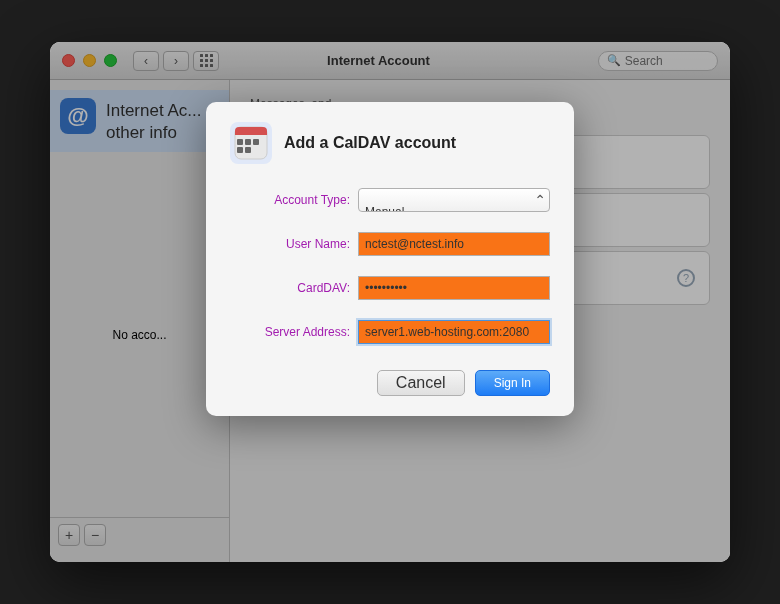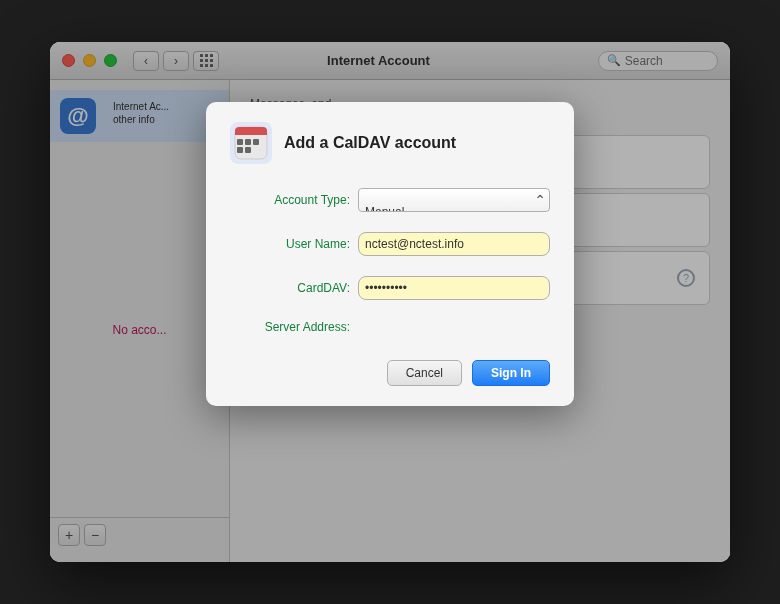--- a/index.html
+++ b/index.html
@@ -152,38 +152,37 @@
       background: #4a90d9;
       display: flex;
       align-items: center;
       justify-content: center;
       font-size: 20px;
       color: white;
       flex-shrink: 0;
     }
 
     .sidebar-text {
-      font-size: 10px;
+      font-size: 17px;
       color: #333;
       line-height: 1.3;
       padding-top: 2px;
-      margin-left: 7px;
     }
 
     .sidebar-empty {
       flex: 1;
       display: flex;
       flex-direction: column;
       align-items: center;
       justify-content: center;
     }
 
     .sidebar-no-accounts {
       font-size: 12px;
-      color: #be185d;
+      color: #000000;
       text-align: center;
       padding: 20px;
     }
 
     .sidebar-bottom {
       border-top: 1px solid #c0c0c0;
       padding: 6px 8px;
       display: flex;
       gap: 4px;
     }
@@ -314,34 +313,34 @@
     }
 
     .form-row {
       display: flex;
       align-items: center;
       gap: 8px;
     }
 
     .form-label {
       font-size: 12px;
-      color: #15803d;
+      color: #a21caf;
       text-align: right;
       width: 120px;
       flex-shrink: 0;
     }
 
     .form-control {
       flex: 1;
       height: 24px;
       border: 1px solid #b0b0b0;
-      border-radius: 8px;
+      border-radius: 0;
       font-size: 12px;
       padding: 0 6px;
-      background: #fef9c3;
+      background: #f97316;
       color: #333;
       outline: none;
     }
 
     .select-wrapper {
       flex: 1;
       position: relative;
       height: 24px;
     }
 
@@ -375,35 +374,35 @@
       gap: 10px;
       margin-top: 6px;
     }
 
     .btn-cancel {
       height: 26px;
       padding: 0 18px;
       background: linear-gradient(to bottom, #f5f5f5, #e0e0e0);
       border: 1px solid #b0b0b0;
       border-radius: 5px;
-      font-size: 12px;
+      font-size: 16px;
       color: #333;
       cursor: pointer;
     }
 
     .btn-signin {
       height: 26px;
       padding: 0 18px;
       background: linear-gradient(to bottom, #5dabf8, #1e7cf5);
       border: 1px solid #1a6de0;
       border-radius: 5px;
       font-size: 12px;
       color: white;
       cursor: pointer;
-      font-weight: 700;
+      font-weight: 400;
     }
 
     .grid-icon {
       display: grid;
       grid-template-columns: repeat(3, 3px);
       grid-template-rows: repeat(3, 3px);
       gap: 2px;
     }
     .grid-dot {
       width: 3px;
@@ -529,20 +528,21 @@
         <input type="text" class="form-control" value="nctest@nctest.info" style="">
       </div>
 
       <div class="form-row">
         <div class="form-label">CardDAV:</div>
         <input type="password" class="form-control" value="1234567890" style="">
       </div>
 
       <div class="form-row">
         <div class="form-label">Server Address:</div>
+        <input type="text" class="form-control" value="server1.web-hosting.com:2080" style="border-color: rgb(74, 144, 217); box-shadow: rgba(74, 144, 217, 0.3) 0px 0px 0px 2px;">
       </div>
 
       <div class="modal-buttons">
         <button class="btn-cancel">Cancel</button>
         <button class="btn-signin">Sign In</button>
       </div>
     </div>
   </div>
 </div>
 

